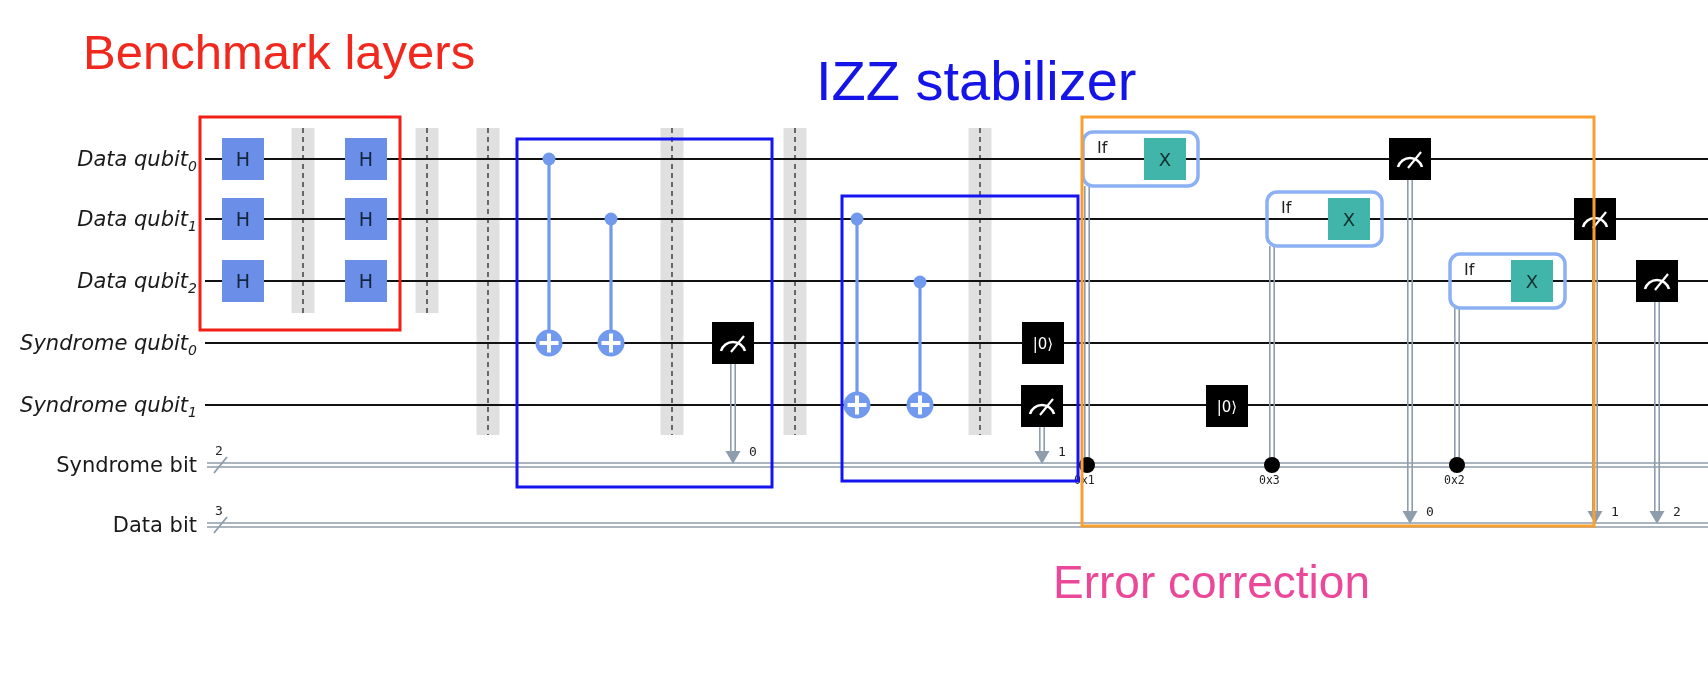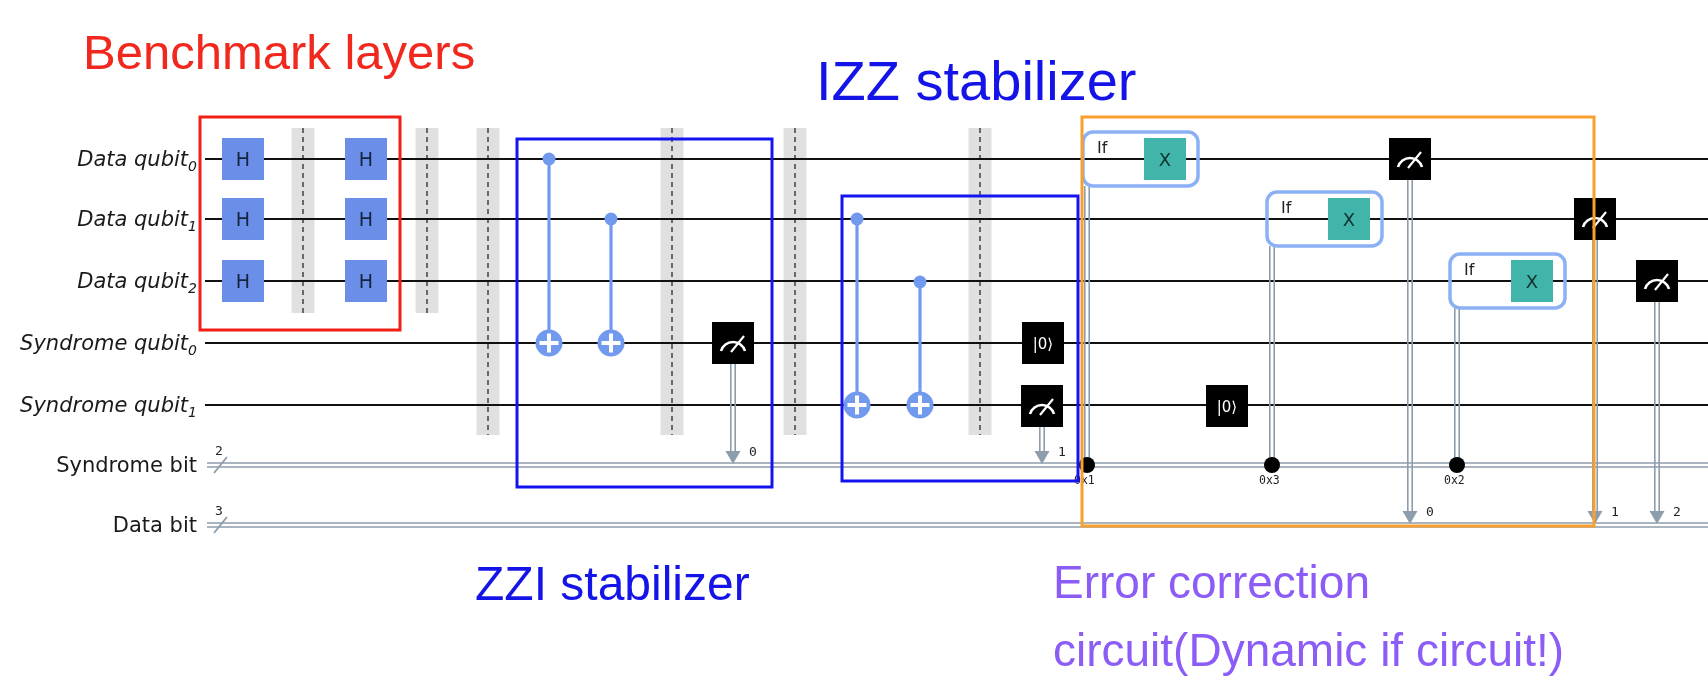--- a/index.html
+++ b/index.html
@@ -144,18 +144,16 @@
       <text x="197" y="412" text-anchor="end" font-family="&quot;DejaVu Sans&quot;,sans-serif" font-size="21" font-style="italic" fill="#1a1a1a">Syndrome qubit<tspan font-size="14" dy="5">1</tspan></text>
       <text x="197" y="472" text-anchor="end" font-family="&quot;DejaVu Sans&quot;,sans-serif" font-size="21" fill="#1a1a1a">Syndrome bit</text>
       <text x="197" y="532" text-anchor="end" font-family="&quot;DejaVu Sans&quot;,sans-serif" font-size="21" fill="#1a1a1a">Data bit</text>
       <rect x="200" y="117" width="200" height="213" fill="none" stroke="#f01e14" stroke-width="3"></rect>
       <rect x="517" y="139" width="255" height="348" fill="none" stroke="#1414f0" stroke-width="3"></rect>
       <rect x="842" y="196" width="236" height="285" fill="none" stroke="#1414f0" stroke-width="3"></rect>
       <rect x="1082" y="117" width="512" height="409" fill="none" stroke="#f7a030" stroke-width="3"></rect>
     </svg>
   <div class="ann ann-benchmark" style="color: rgb(241, 40, 30);">Benchmark layers</div>
   <div class="ann ann-izz" style="color: rgb(20, 20, 232);">IZZ stabilizer</div>
-  <div class="ann ann-zzi" style="color: rgb(20, 20, 232);">ZZI stabilizer</div>
-  <div class="ann ann-error" style="color: #8b5cf6;">
+  <div class="ann ann-error" style="color: #ec4899;">
     <span>Error correction</span><br>
-    <span>circuit(Dynamic if circuit!)</span>
   </div>
 </div>
 
 </body></html>

